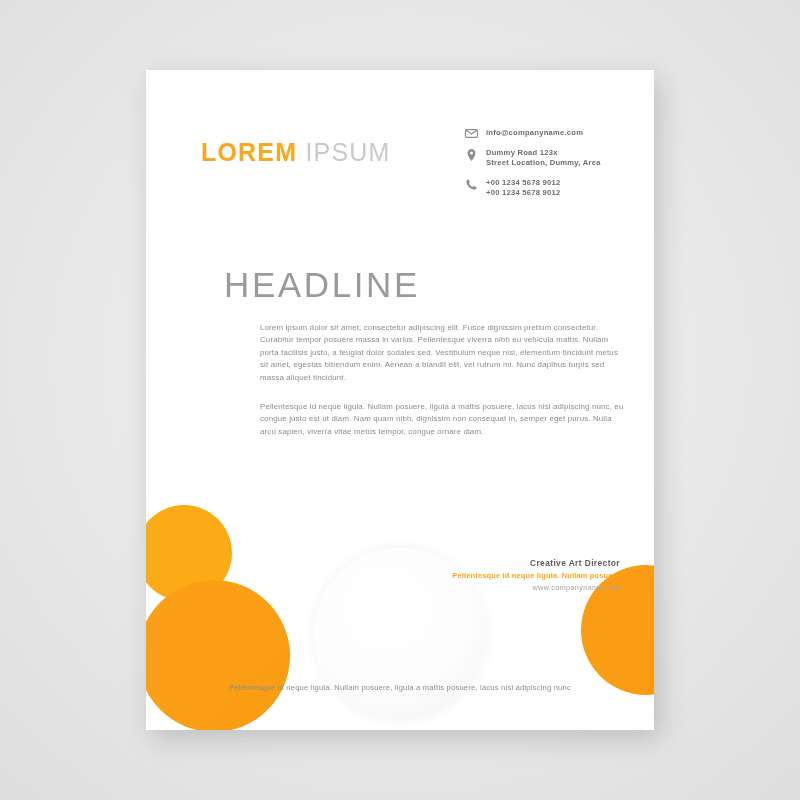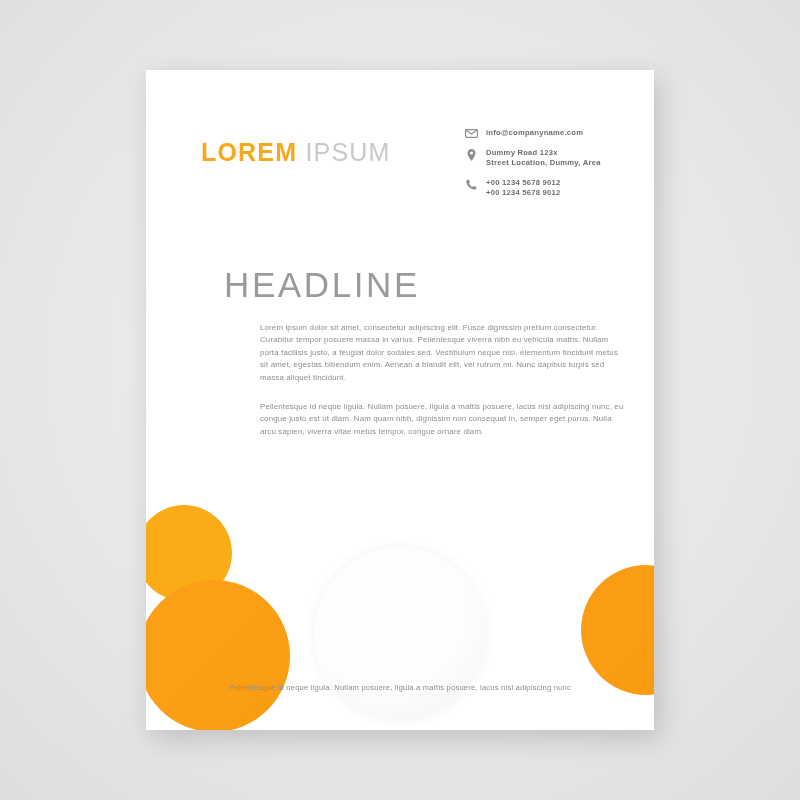--- a/index.html
+++ b/index.html
@@ -245,17 +245,22 @@
 
     </div>
 
     <div class="headline">HEADLINE</div>
 
     <div class="body-copy">
       <p>Lorem ipsum dolor sit amet, consectetur adipiscing elit. Fusce dignissim pretium consectetur. Curabitur tempor posuere massa in varius. Pellentesque viverra nibh eu vehicula mattis. Nullam porta facilisis justo, a feugiat dolor sodales sed. Vestibulum neque nisi, elementum tincidunt metus sit amet, egestas bibendum enim. Aenean a blandit elit, vel rutrum mi. Nunc dapibus turpis sed massa aliquet tincidunt.</p>
       <p>Pellentesque id neque ligula. Nullam posuere, ligula a mattis posuere, lacus nisl adipiscing nunc, eu congue justo est ut diam. Nam quam nibh, dignissim non consequat in, semper eget purus. Nulla arcu sapien, viverra vitae metus tempor, congue ornare diam.</p>
     </div>
 
+    <div class="signature">
+      <div class="sig-title">Creative Art Director</div>
+      <div class="sig-sub">Pellentesque id neque ligula. Nullam posuere</div>
+      <div class="sig-web">www.companyname.com</div>
+    </div>
 
     <div class="footer-note">Pellentesque id neque ligula. Nullam posuere, ligula a mattis posuere, lacus nisl adipiscing nunc</div>
 
   </div>
 </div>
 
 </body></html>

